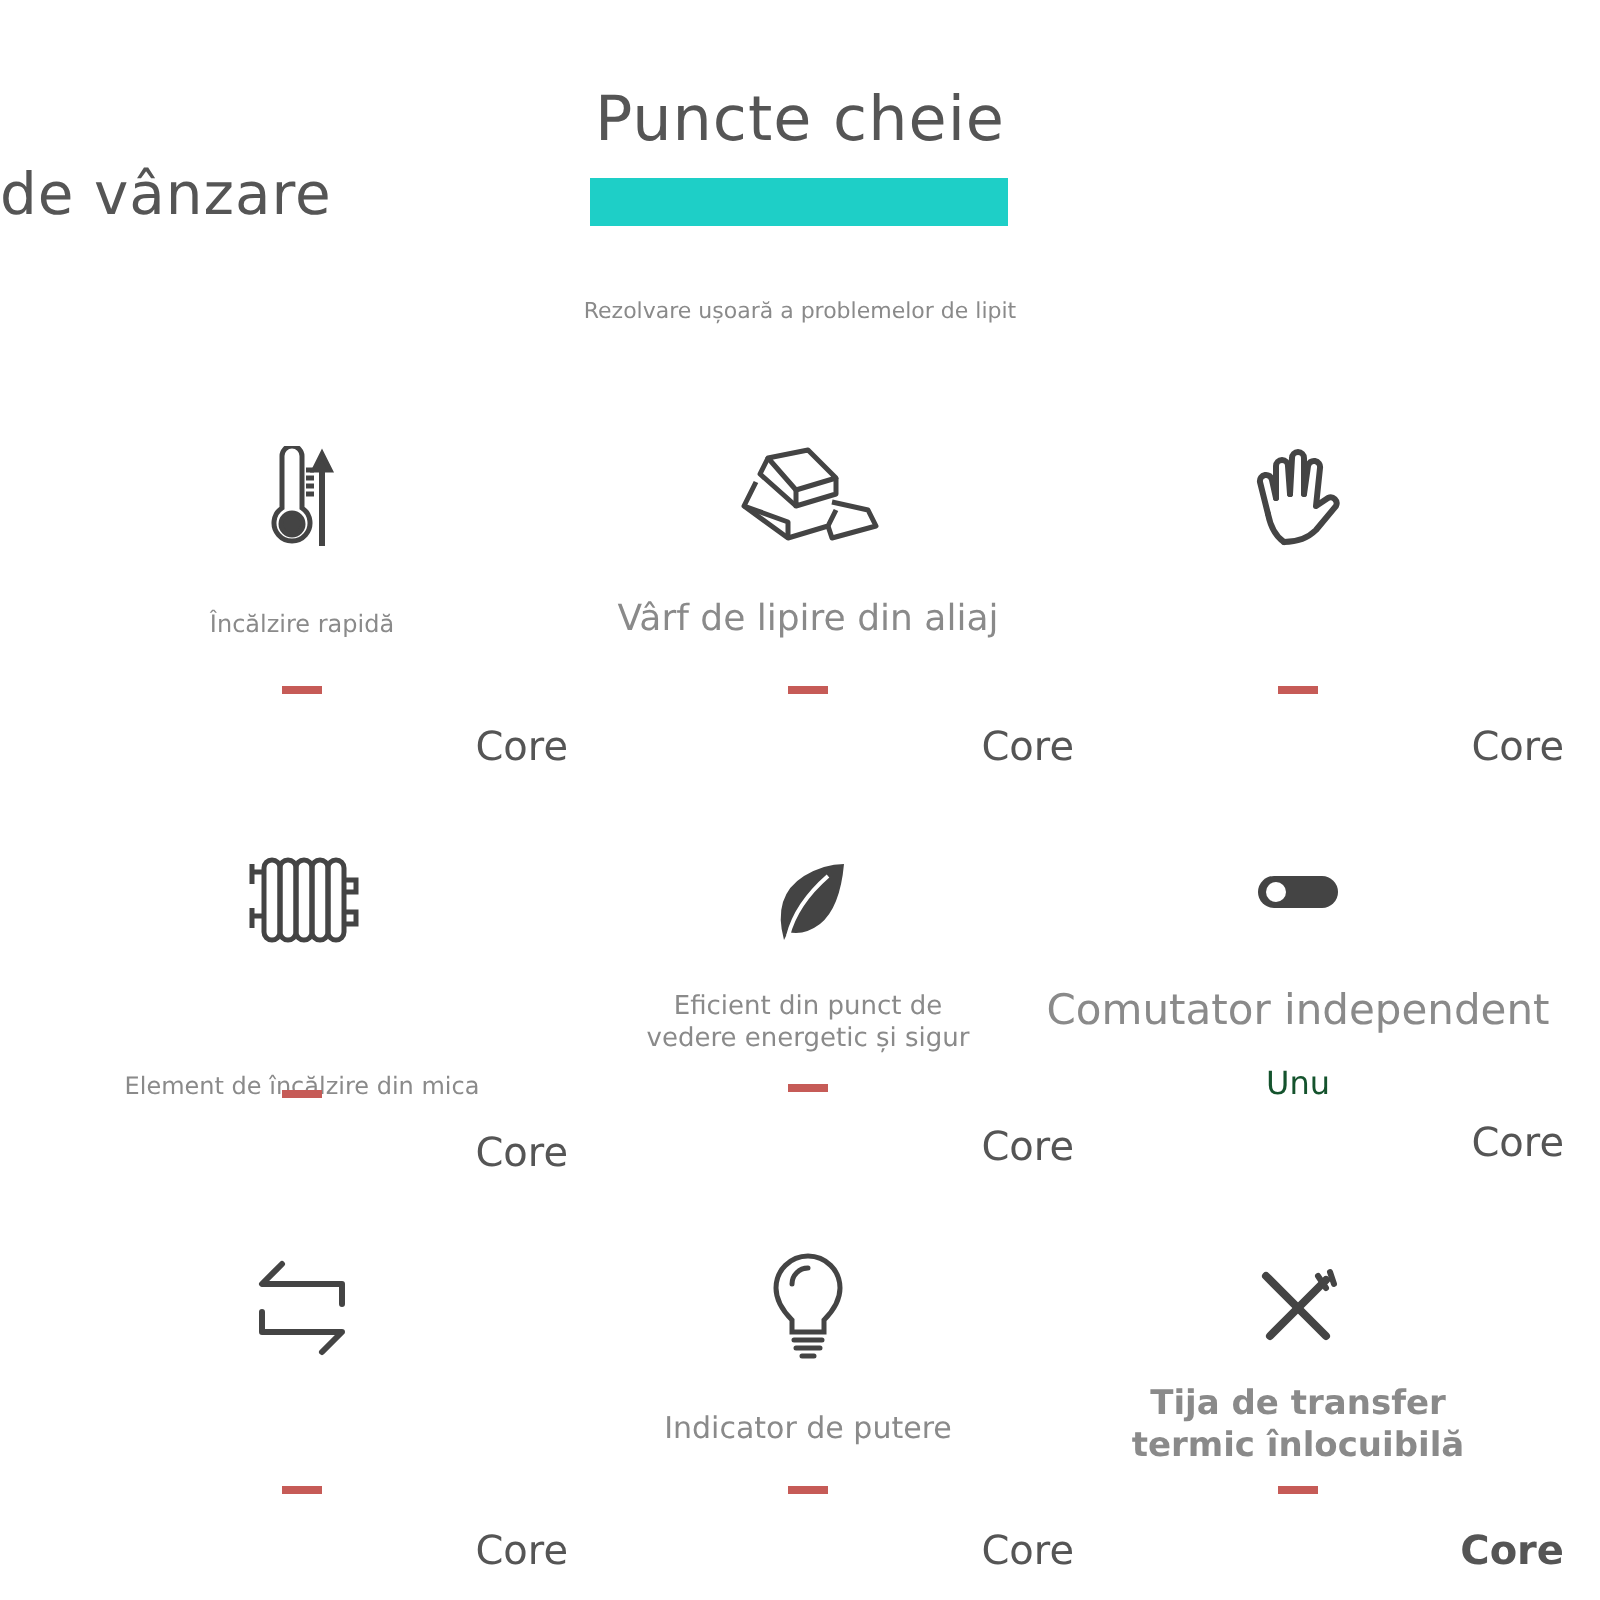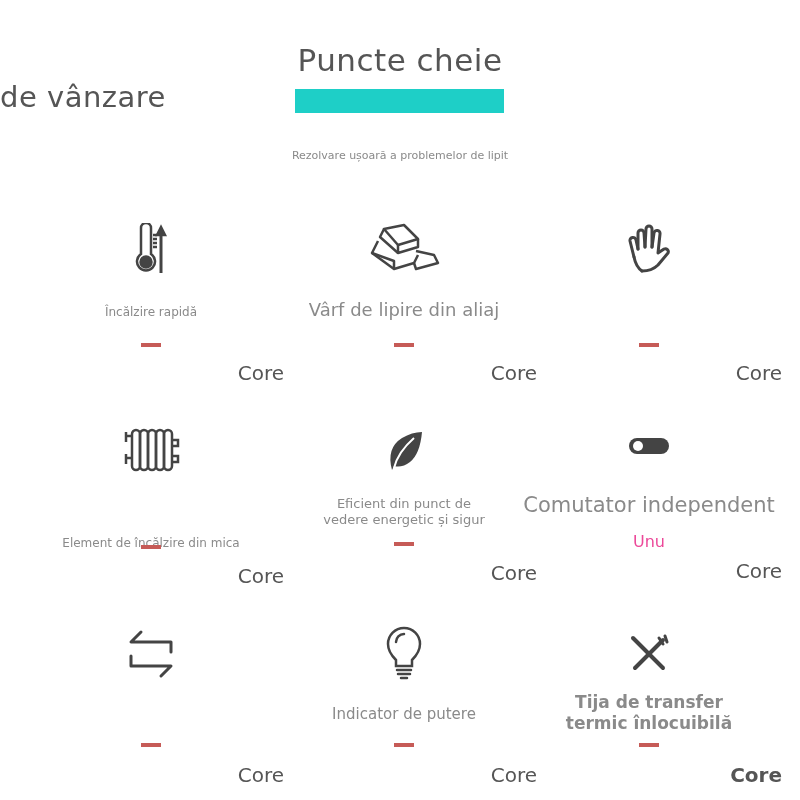--- a/index.html
+++ b/index.html
@@ -33,21 +33,21 @@
     .label {
       position: absolute; left: 0; width: 100%; text-align: center; color: #8a8a8a;
       line-height: 1.25;
     }
     .dash {
       position: absolute; left: 50%; transform: translateX(-50%);
       width: 20px; height: 4px; background: #c65b57;
     }
     .unu {
       position: absolute; left: 0; width: 100%; text-align: center;
-      font-size: 16px; color: #ec4899;
+      font-size: 16px; color: #14532d;
     }
     .core {
       position: absolute; left: 0; width: 100%; text-align: right;
       font-size: 20px; color: #555555;
     }
   </style>
 </head>
 <body>
 
 <div class="header">

